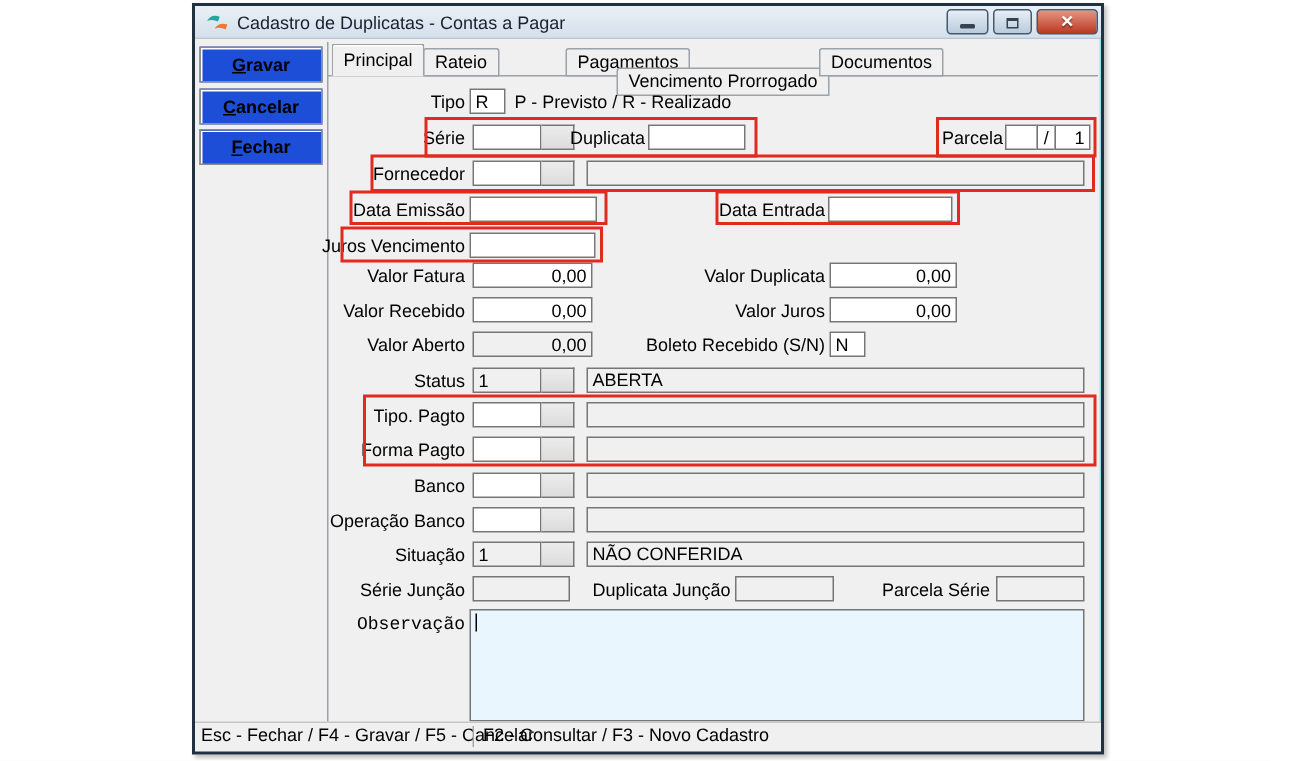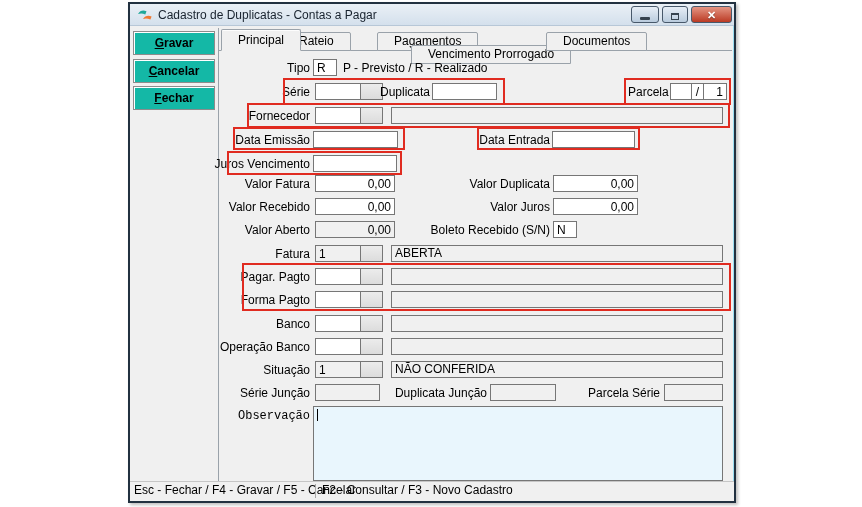--- a/index.html
+++ b/index.html
@@ -21,31 +21,31 @@
   .title-text{position:absolute;left:28px;top:4px;font-size:12px;color:#18222e;white-space:nowrap;}
   .app-icon{position:absolute;left:7px;top:3px;width:16px;height:16px;}
   .winbtn{position:absolute;top:2px;height:17px;border:1px solid #47586a;border-radius:3px;
     background:linear-gradient(#e7eef6,#b9cbdd);text-align:center;line-height:15px;cursor:default;}
   .winbtn .bar{display:inline-block;width:10px;height:3px;background:#36434f;border-radius:1px;margin-top:8px;}
   .winbtn .box{display:inline-block;width:8px;height:7px;border:1px solid #36434f;border-top-width:2px;margin-top:4px;background:transparent;}
   .winbtn.close{background:linear-gradient(#e49583,var(--close-button,#bb3a24));
     color:#fff;font-weight:bold;font-size:11px;line-height:16px;text-shadow:0 1px 1px rgba(0,0,0,.4);}
 
   
-  .side-btn{position:absolute;left:3px;width:82px;height:24px;background:#14b8a6;
+  .side-btn{position:absolute;left:3px;width:82px;height:24px;background:#1d4ed8;
     border:1px solid #8c8c8c;box-shadow:inset 1px 1px 0 #ffffff;
     font-size:12px;font-weight:bold;color:#000;text-align:center;line-height:22px;cursor:default;}
   .side-btn u{text-decoration:underline;}
 
   
   .tab-left-line{position:absolute;left:88px;top:24px;width:1px;height:455px;background:#9aa2aa;}
   .tab-base-line{position:absolute;left:88px;top:46px;width:514px;height:1px;background:#9aa2aa;}
   .tab{position:absolute;top:28px;height:19px;background:#f0f0f0;border:1px solid #9aa2aa;
     border-radius:2px 2px 0 0;font-size:12px;color:#000;text-align:center;line-height:17px;
-    padding:0 16px;white-space:nowrap;cursor:default;}
+    padding:0 7px;white-space:nowrap;cursor:default;}
   .tab.active{top:25px;height:22px;line-height:21px;border-bottom:1px solid #f0f0f0;z-index:3;
     box-shadow:inset 0 1px 0 #fdfdfd;}
 
   
   .lbl{position:absolute;height:16px;line-height:16px;font-size:12px;color:#000;text-align:right;white-space:nowrap;}
   .hint{position:absolute;height:16px;line-height:16px;font-size:12px;color:#000;white-space:nowrap;}
   .inp{position:absolute;height:17px;border:1px solid #767676;background:#fff;font-size:12px;
     padding:0 3px;color:#000;outline:none;}
   .inp.num{text-align:right;}
   .inp.ro,.desc{background:#f0f0f0;}
@@ -139,26 +139,26 @@
       <div class="lbl" style="left:58px;top:195px;width:122px;">Valor Recebido</div>
       <input class="inp num" style="left: 185px; top: 194px; width: 80px;" value="0,00">
       <div class="lbl" style="left:290px;top:195px;width:130px;">Valor Juros</div>
       <input class="inp num" style="left: 423px; top: 194px; width: 85px;" value="0,00">
 
       <div class="lbl" style="left:58px;top:218px;width:122px;">Valor Aberto</div>
       <input class="inp num ro" readonly="" style="left: 185px; top: 217px; width: 80px;" value="0,00">
       <div class="lbl" style="left:270px;top:218px;width:150px;">Boleto Recebido (S/N)</div>
       <input class="inp" style="left: 423px; top: 217px; width: 24px;" value="N">
 
-      <div class="lbl" style="left:58px;top:242px;width:122px;">Fatura</div>
+      <div class="lbl" style="left:58px;top:242px;width:122px;">Status</div>
       <input class="inp ro" readonly="" style="left: 185px; top: 241px; width: 46px;" value="1">
       <span class="lk" style="left:231px;top:241px;"></span>
       <div class="desc" style="left:261px;top:241px;width:332px;">ABERTA</div>
 
-      <div class="lbl" style="left:58px;top:265px;width:122px;">Pagar. Pagto</div>
+      <div class="lbl" style="left:58px;top:265px;width:122px;">Tipo. Pagto</div>
       <input class="inp" style="left: 185px; top: 264px; width: 46px;" value="">
       <span class="lk" style="left:231px;top:264px;"></span>
       <div class="desc" style="left:261px;top:264px;width:332px;"></div>
 
       <div class="lbl" style="left:58px;top:288px;width:122px;">Forma Pagto</div>
       <input class="inp" style="left: 185px; top: 287px; width: 46px;" value="">
       <span class="lk" style="left:231px;top:287px;"></span>
       <div class="desc" style="left:261px;top:287px;width:332px;"></div>
       <div class="hl" style="left:112px;top:259px;width:489px;height:48px;"></div>
 

